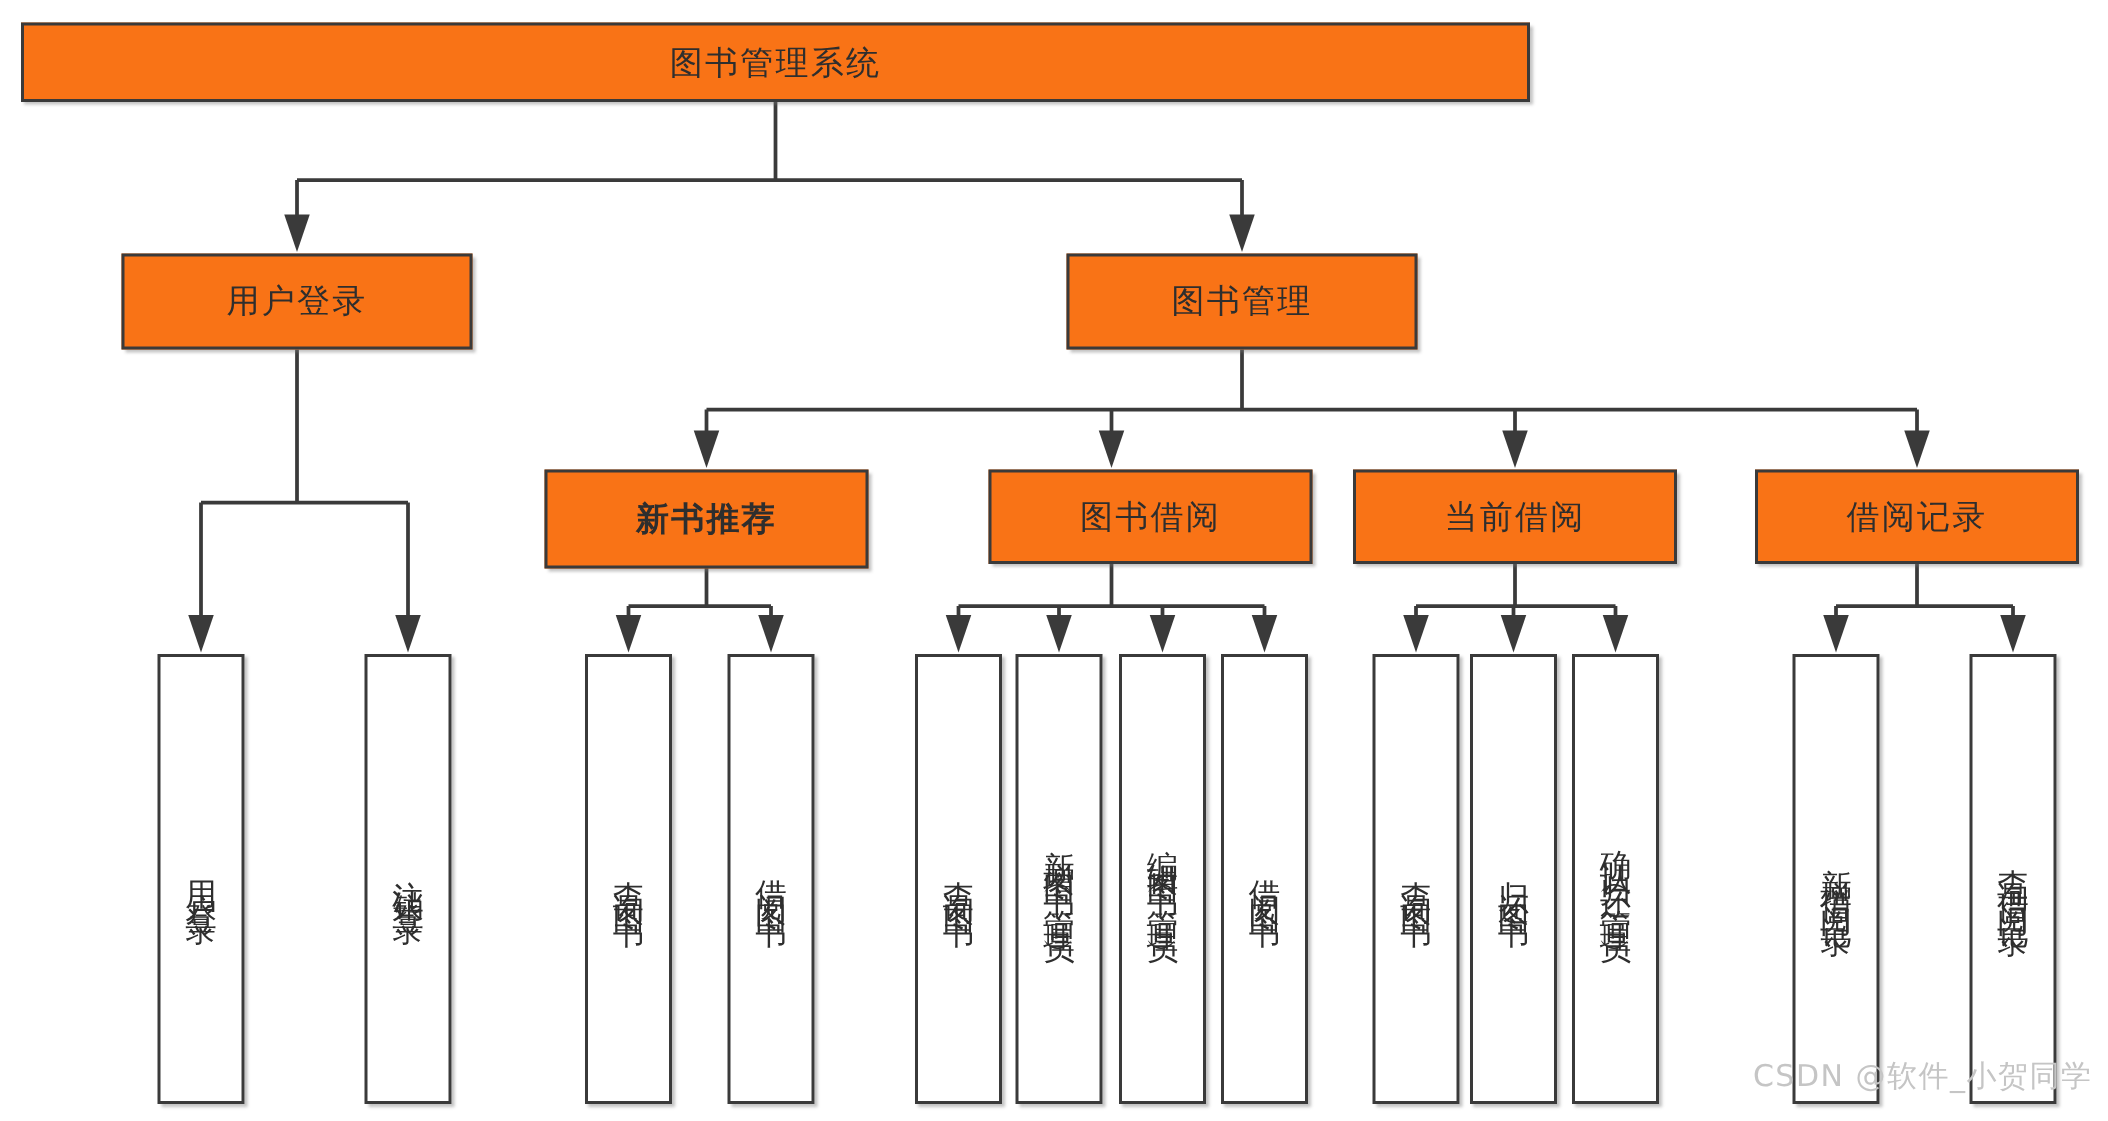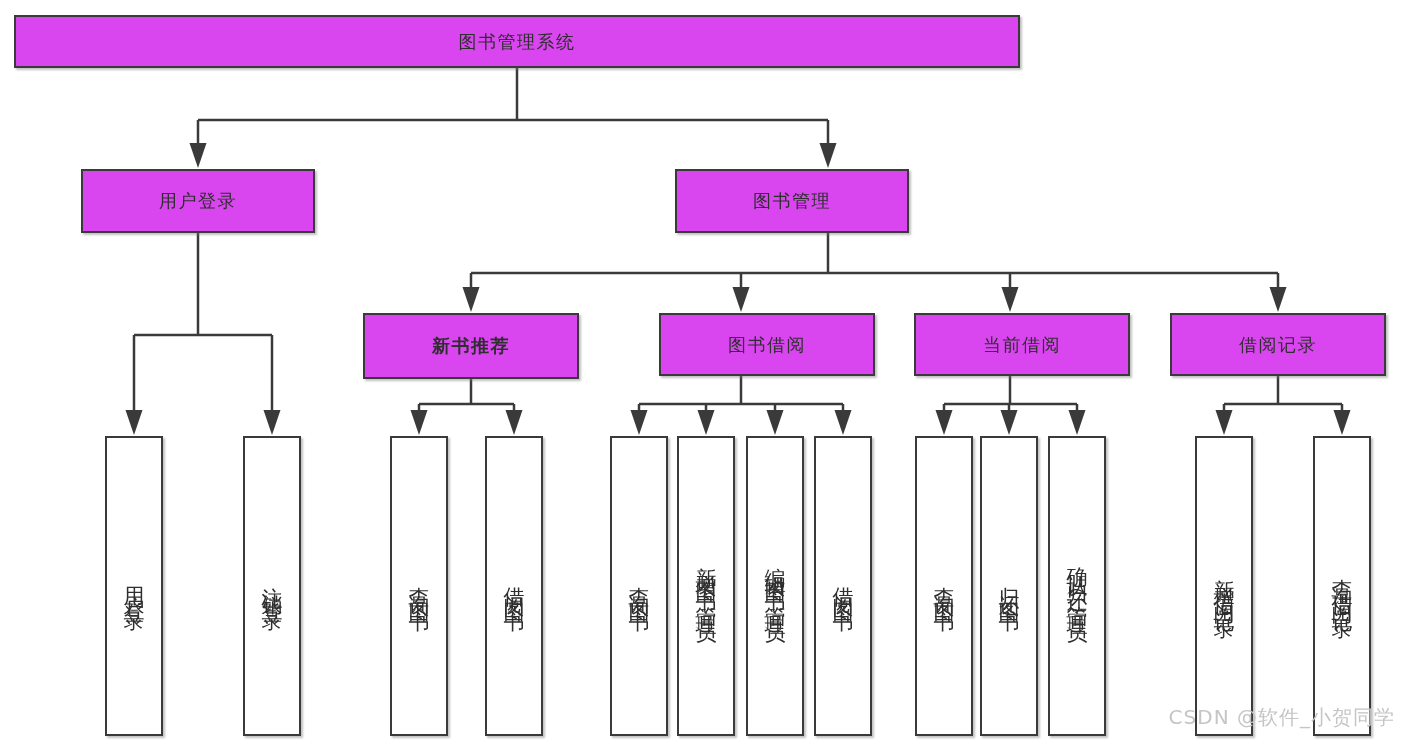--- a/index.html
+++ b/index.html
@@ -13,25 +13,25 @@
   }
   .connectors {
     position: absolute;
     left: 0; top: 0;
     width: 1405px; height: 747px;
   }
   .hbox {
     position: absolute;
     box-sizing: border-box;
     border: 2.5px solid #3a3a3a;
-    background: #d946ef;
+    background: #f97316;
     display: flex;
     align-items: center;
     justify-content: center;
-    font-size: 18px;
+    font-size: 22px;
     letter-spacing: 1.5px;
     color: #2e2e2e;
     box-shadow: 2px 2px 2px rgba(120,120,120,0.45);
   }
   .vbox {
     position: absolute;
     top: 436px;
     height: 300px;
     width: 58px;
     box-sizing: border-box;
@@ -126,25 +126,25 @@
       <use href="#arr" x="1009" y="435"></use>
       <use href="#arr" x="1077" y="435"></use>
       <use href="#arr" x="1224" y="435"></use>
       <use href="#arr" x="1342" y="435"></use>
     </g>
   </svg>
 
   <div class="hbox" style="left:14px; top:15px; width:1006px; height:53px;">图书管理系统</div>
 
   <div class="hbox" style="left:81px; top:169px; width:234px; height:64px;">用户登录</div>
-  <div class="hbox" style="left:675px; top:169px; width:234px; height:64px;">图书管理</div>
+  <div class="hbox" style="left:711px; top:169px; width:234px; height:64px;">图书管理</div>
 
   <div class="hbox" style="left:363px; top:313px; width:216px; height:66px;font-weight:bold;">新书推荐</div>
   <div class="hbox" style="left:633px; top:313px; width:216px; height:63px;margin-left:26px;">图书借阅</div>
-  <div class="hbox" style="left:902px; top:313px; width:216px; height:63px;margin-left:12px;">当前借阅</div>
+  <div class="hbox" style="left:902px; top:313px; width:216px; height:63px;">当前借阅</div>
   <div class="hbox" style="left:1170px; top:313px; width:216px; height:63px;">借阅记录</div>
 
   <div class="vbox" style="left:105px;">用户登录</div>
   <div class="vbox" style="left:243px;">注销登录</div>
 
   <div class="vbox" style="left:390px;">查询图书</div>
   <div class="vbox" style="left:485px;">借阅图书</div>
 
   <div class="vbox" style="left:610px;">查询图书</div>
   <div class="vbox" style="left:677px;">新增图书（管理员）</div>

